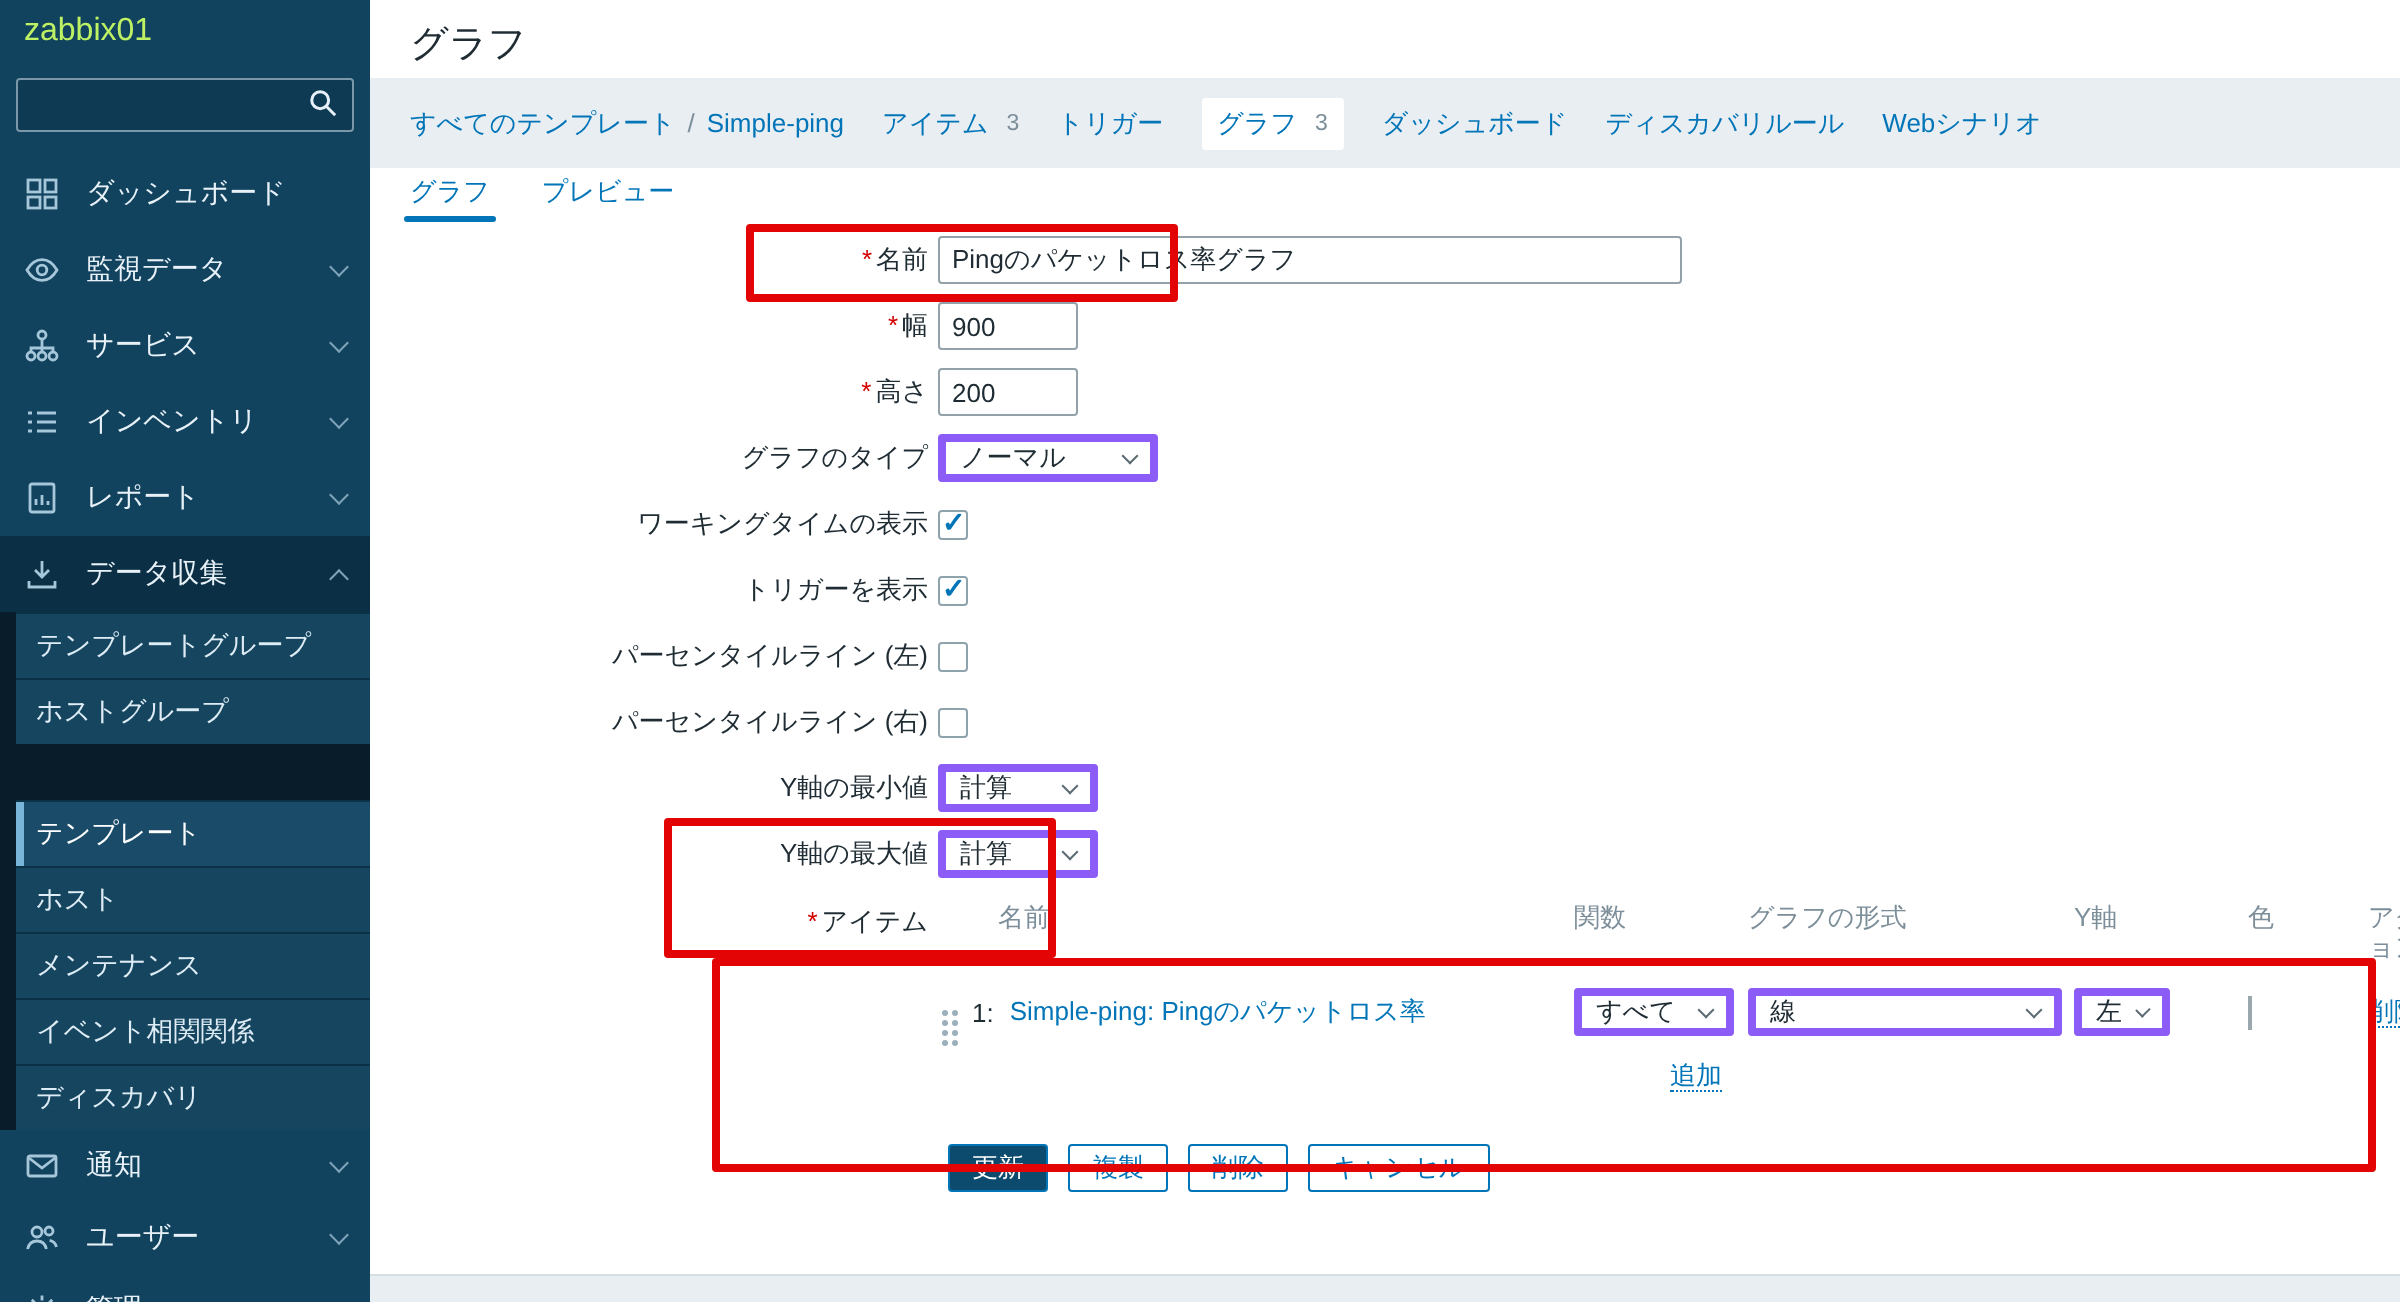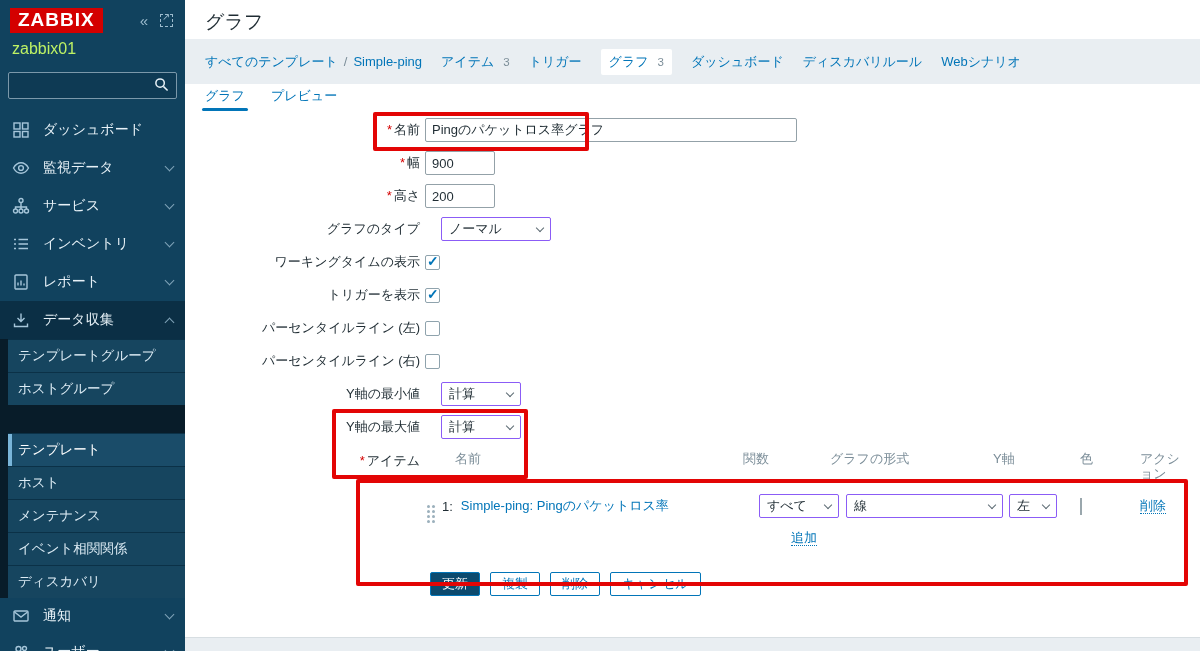--- a/index.html
+++ b/index.html
@@ -38,27 +38,27 @@
   .crumb-group { display:flex; align-items:center; gap:6px; }
   .crumb-link { color:#0275b8; text-decoration:none; cursor:pointer; }
   .crumb-sep { color:#7c8e99; }
   .count { color:#7c8e99; font-size:11.5px; margin-left:3px; }
   .chip { background:#fff; padding:4px 8px; border-radius:2px; }
   .tabs { height:23px; display:flex; gap:26px; padding:0 20px; align-items:flex-start; }
   .tab { color:#0275b8; position:relative; padding:3px 0 6px; cursor:pointer; }
   .tab.active::after { content:""; position:absolute; left:-3px; right:-3px; bottom:0; height:3px; background:#0275b8; border-radius:2px; }
 
   
-  .form { padding-top:11px; }
+  .form { padding-top:11px;padding-left:44px; }
   .frow { display:flex; align-items:center; height:24px; margin-bottom:9px; }
   .frow.tall { height:auto; align-items:flex-start; }
   .lbl { width:240px; text-align:right; padding-right:5px; flex-shrink:0; line-height:24px; }
   .req { color:#d40000; margin-right:2px; }
   .inp { height:24px; border:1px solid #93a1a8; border-radius:2px; padding:0 6px; font-size:13px; color:#1f2c33; font-family:"Liberation Sans",sans-serif; }
-  .selectbox { height:24px; border:1px solid #8b5cf6; border-radius:2px; background:#fff; display:inline-flex; align-items:center; justify-content:space-between; padding:0 7px; cursor:pointer;margin-left:16px; }
+  .selectbox { height:24px; border:4px solid #8b5cf6; border-radius:2px; background:#fff; display:inline-flex; align-items:center; justify-content:space-between; padding:0 7px; cursor:pointer; }
   .sel-chev { width:6px; height:6px; border-right:1.5px solid #5d6b73; border-bottom:1.5px solid #5d6b73; transform:rotate(45deg); margin-top:-3px; margin-left:8px; }
   .checkbox { width:15px; height:15px; border:1px solid #8fa3ad; border-radius:2px; background:#fff; position:relative; cursor:pointer; }
   .checkbox.checked::after { content:"✓"; position:absolute; left:1px; top:-3px; color:#0275b8; font-weight:bold; font-size:14px; }
 
   
   .items-block { width:758px; }
   .itb-head, .itb-row { display:grid; grid-template-columns:318px 87px 163px 87px 60px 43px; align-items:center; }
   .itb-head { color:#7c8e99; align-items:start; padding:3px 0 8px; line-height:15px; }
   .itb-head .h-name { padding-left:30px; }
   .itb-row { height:34px; }
@@ -85,27 +85,20 @@
   .anno3 { left:171px; top:479px; width:832px; height:107px; }
 
   svg { display:block; }
 </style>
 </head>
 <body>
 
 <div class="app">
 
   <aside class="sidebar">
-    <div class="logo-row">
-      <div class="logo">ZABBIX</div>
-      <div class="side-ctrl">
-        <span class="glyph">«</span>
-        <span class="expand-ico"></span>
-      </div>
-    </div>
     <div class="server">zabbix01</div>
     <div class="search">
       <input placeholder="" style="">
       <span class="mag">
         <svg width="15" height="15" viewBox="0 0 16 16" fill="none" stroke="currentColor" stroke-width="1.6">
             <circle cx="6.5" cy="6.5" r="4.5"></circle>
             <line x1="10" y1="10" x2="14.5" y2="14.5"></line>
           </svg>
       </span>
     </div>

